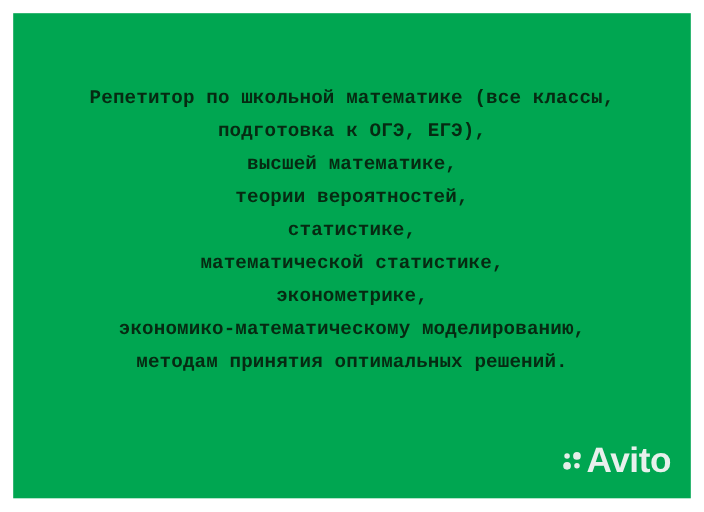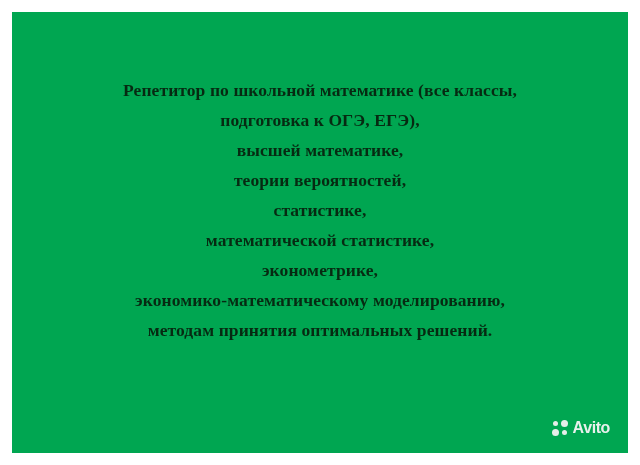--- a/index.html
+++ b/index.html
@@ -30,21 +30,21 @@
     display: flex;
     align-items: center;
     justify-content: center;
   }
   #ad-text {
     width: 560px;
     margin: 0;
     margin-top: -46px;
     text-align: center;
     color: #062a12;
-    font-family: Liberation Serif, serif;
+    font-family: Liberation Mono, monospace;
     font-weight: bold;
     font-size: 17.5px;
     line-height: 30px;
     letter-spacing: 0.1px;
     white-space: pre-line;
   }
   #watermark {
     position: absolute;
     right: 18px;
     bottom: 16px;
@@ -66,21 +66,21 @@
     border-radius: 50%;
     background: #f2f2f2;
   }
   #watermark-dots i.small {
     width: 5px;
     height: 5px;
     margin: 1px;
   }
   #watermark-text {
     font-family: "Liberation Sans", sans-serif;
-    font-size: 16px;
+    font-size: 32px;
     font-weight: bold;
     color: #f5f5f5;
     letter-spacing: -0.4px;
   }
 </style>
 </head>
 <body>
 
 <div id="ad-card">
   <div id="green-panel">

